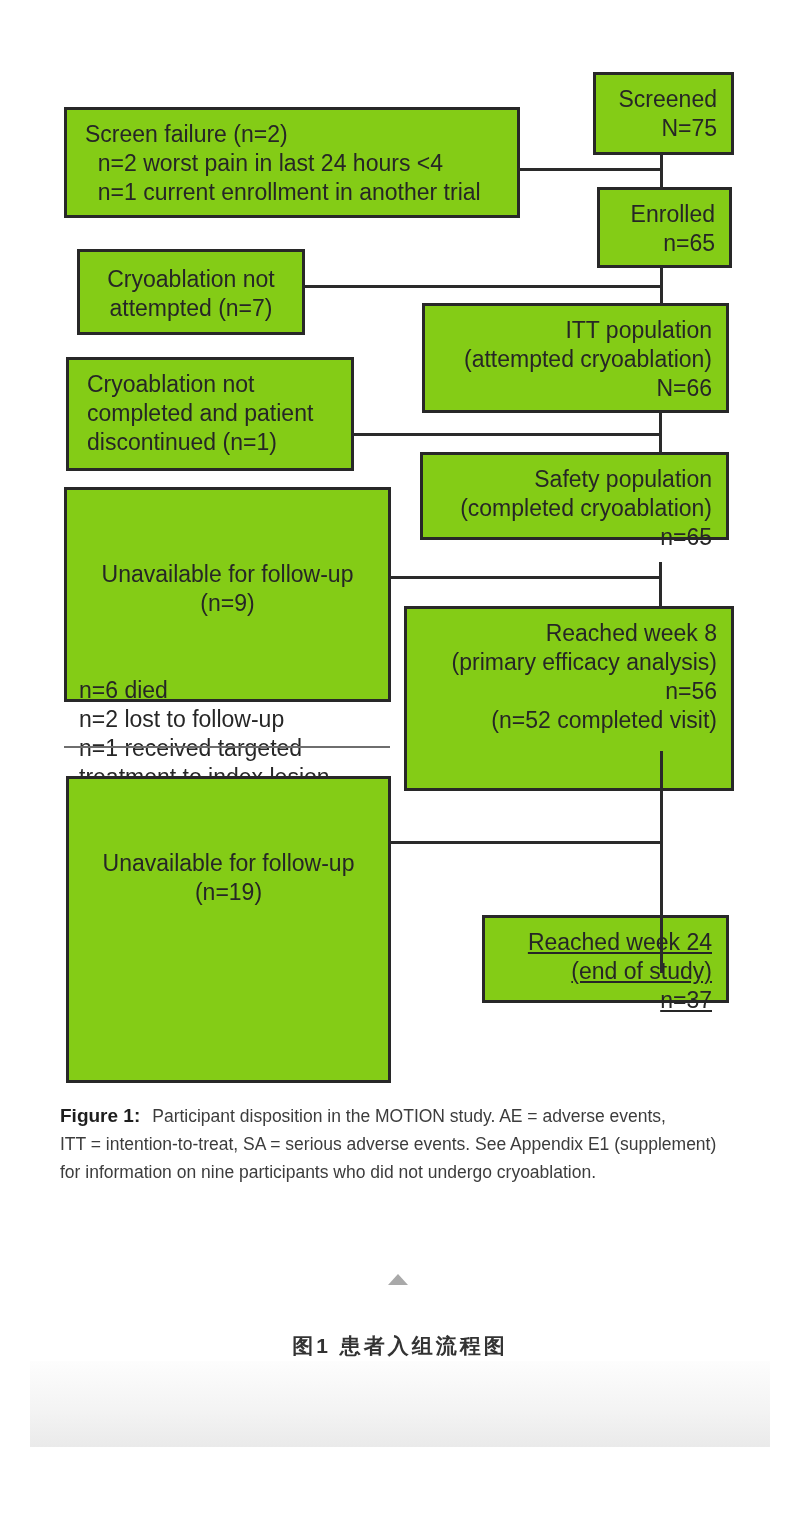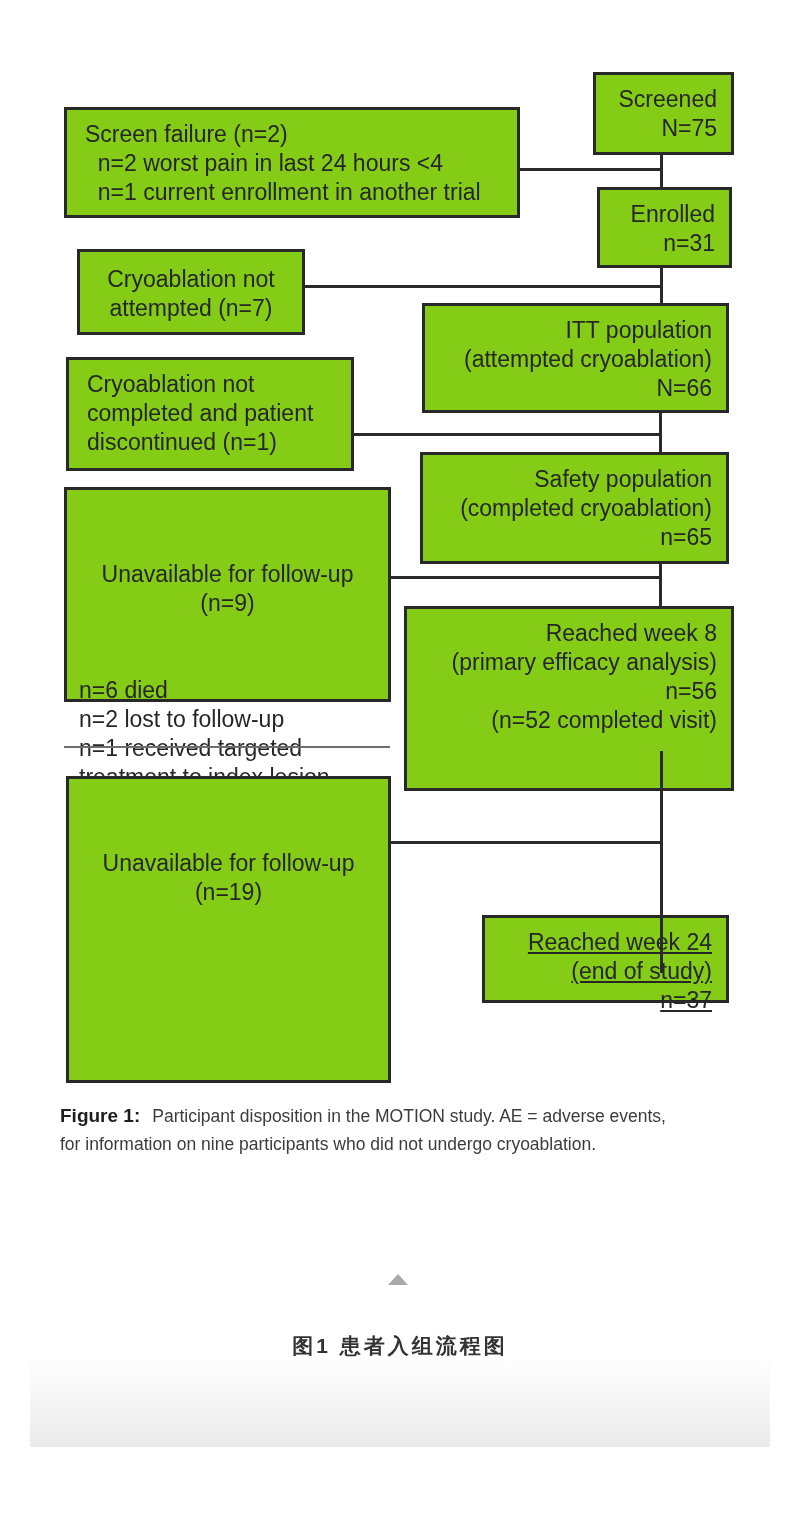--- a/index.html
+++ b/index.html
@@ -39,34 +39,34 @@
   <div>
 
     <div class="fbox al-right" style="left:593px;top:72px;width:141px;height:83px;">Screened
 N=75</div>
 
     <div class="fbox al-left" style="left:64px;top:107px;width:456px;height:111px;padding-left:18px;">Screen failure (n=2)
   n=2 worst pain in last 24 hours &lt;4
   n=1 current enrollment in another trial</div>
 
     <div class="fbox al-right" style="left:597px;top:187px;width:135px;height:81px;">Enrolled
-n=31</div>
+n=65</div>
 
     <div class="fbox al-center" style="left:77px;top:249px;width:228px;height:86px;padding-top:13px;">Cryoablation not
 attempted (n=7)</div>
 
     <div class="fbox al-right" style="left:422px;top:303px;width:307px;height:110px;">ITT population
 (attempted cryoablation)
 N=66</div>
 
     <div class="fbox al-left" style="left:66px;top:357px;width:288px;height:114px;padding-left:18px;">Cryoablation not
 completed and patient
 discontinued (n=1)</div>
 
-    <div class="fbox al-right" style="left:420px;top:452px;width:309px;height:112px;text-align:right;">Safety population
+    <div class="fbox al-right" style="left:420px;top:452px;width:309px;height:88px;text-align:right;">Safety population
 (completed cryoablation)
 n=65</div>
 
     <div class="fbox" style="left:64px;top:487px;width:327px;height:215px;padding-top:12px;">
       <div class="head">Unavailable for follow-up
 (n=9)</div>
       <div class="body">n=6 died
 n=2 lost to follow-up
 n=1 received targeted
 treatment to index lesion</div>
@@ -97,20 +97,21 @@
     <div class="conn" style="left:660px;top:751px;width:3px;height:222px;"></div>
     <div class="conn" style="left:389px;top:841px;width:274px;height:3px;"></div>
 
     <div class="divider" style="left:64px;top:746px;width:326px;height:2px;"></div>
   </div>
 
   <div class="caption">
     <div>
       <span class="cap-label">Figure 1:</span><span>Participant disposition in the MOTION study. AE = adverse events,</span>
     </div>
+    <div>ITT = intention-to-treat, SA = serious adverse events. See Appendix E1 (supplement)</div>
     <div>for information on nine participants who did not undergo cryoablation.</div>
   </div>
 
   <div class="tri-up"></div>
 
   <div class="zh-caption">图1 患者入组流程图</div>
 
   <div class="footer-band"></div>
 
 </div>

